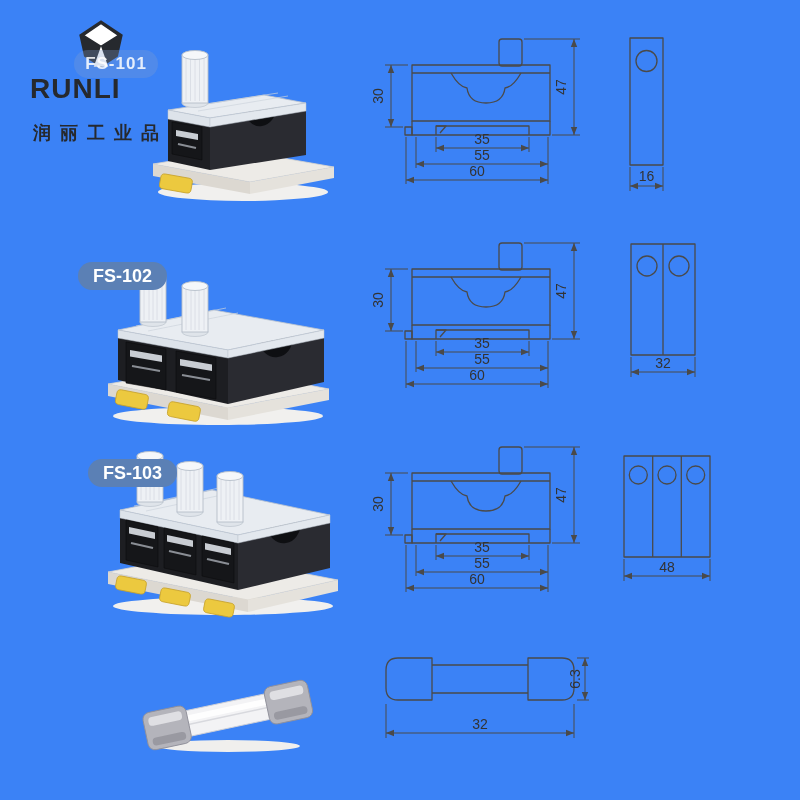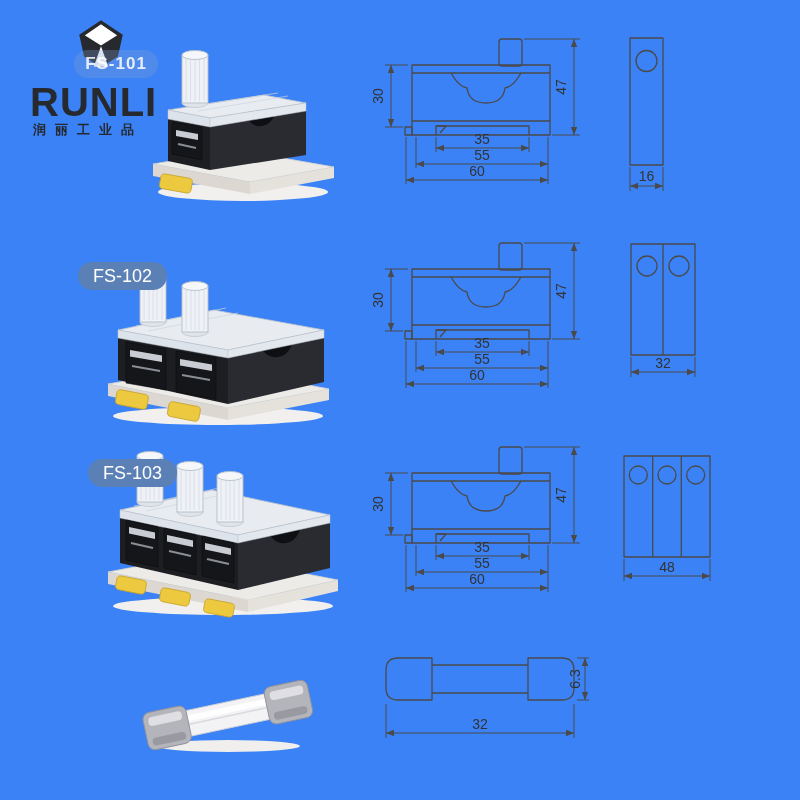--- a/index.html
+++ b/index.html
@@ -2,29 +2,29 @@
 <html><head>
 <meta charset="utf-8">
 <style>
   html,body{margin:0;padding:0;background:#fff;}
   .stage{position:relative;width:800px;height:800px;background:#3b82f6;overflow:hidden;
          font-family:"Liberation Sans",sans-serif;}
   .abs{position:absolute;}
   svg{overflow:visible;display:block;}
 
   
-  .brand-name{left:30px;top:80px;font-size:40px;font-weight:800;color:#26292e;letter-spacing:1px;}
-  .brand-cn{left:33px;top:121px;font-size:13px;font-weight:700;color:#26292e;letter-spacing:9px;}
+  .brand-name{left:30px;top:73px;font-size:28px;font-weight:800;color:#26292e;letter-spacing:1px;}
+  .brand-cn{left:33px;top:121px;font-size:18px;font-weight:700;color:#26292e;letter-spacing:9px;}
   .watermark-pill{left:74px;top:50px;width:84px;height:28px;border-radius:14px;
       background:rgba(130,160,205,0.30);color:rgba(255,255,255,0.85);
       font-size:17px;font-weight:700;display:flex;align-items:center;justify-content:center;
       z-index:3;letter-spacing:1px;}
 
   
-  .badge{background:#5b80b5;color:#fff;font-weight:400;font-size:18px;line-height:28px;
+  .badge{background:#5b80b5;color:#fff;font-weight:700;font-size:18px;line-height:28px;
          height:28px;padding:0 15px;border-radius:15px;display:inline-block;z-index:4;}
 
   
   .draw text{font-family:"Liberation Sans",sans-serif;font-size:14px;fill:#333;}
   .lines{fill:none;stroke:#4a4a4a;stroke-width:1.3;stroke-linejoin:round;}
   .dims{fill:none;stroke:#4a4a4a;stroke-width:1;}
 </style>
 </head>
 <body>
 

